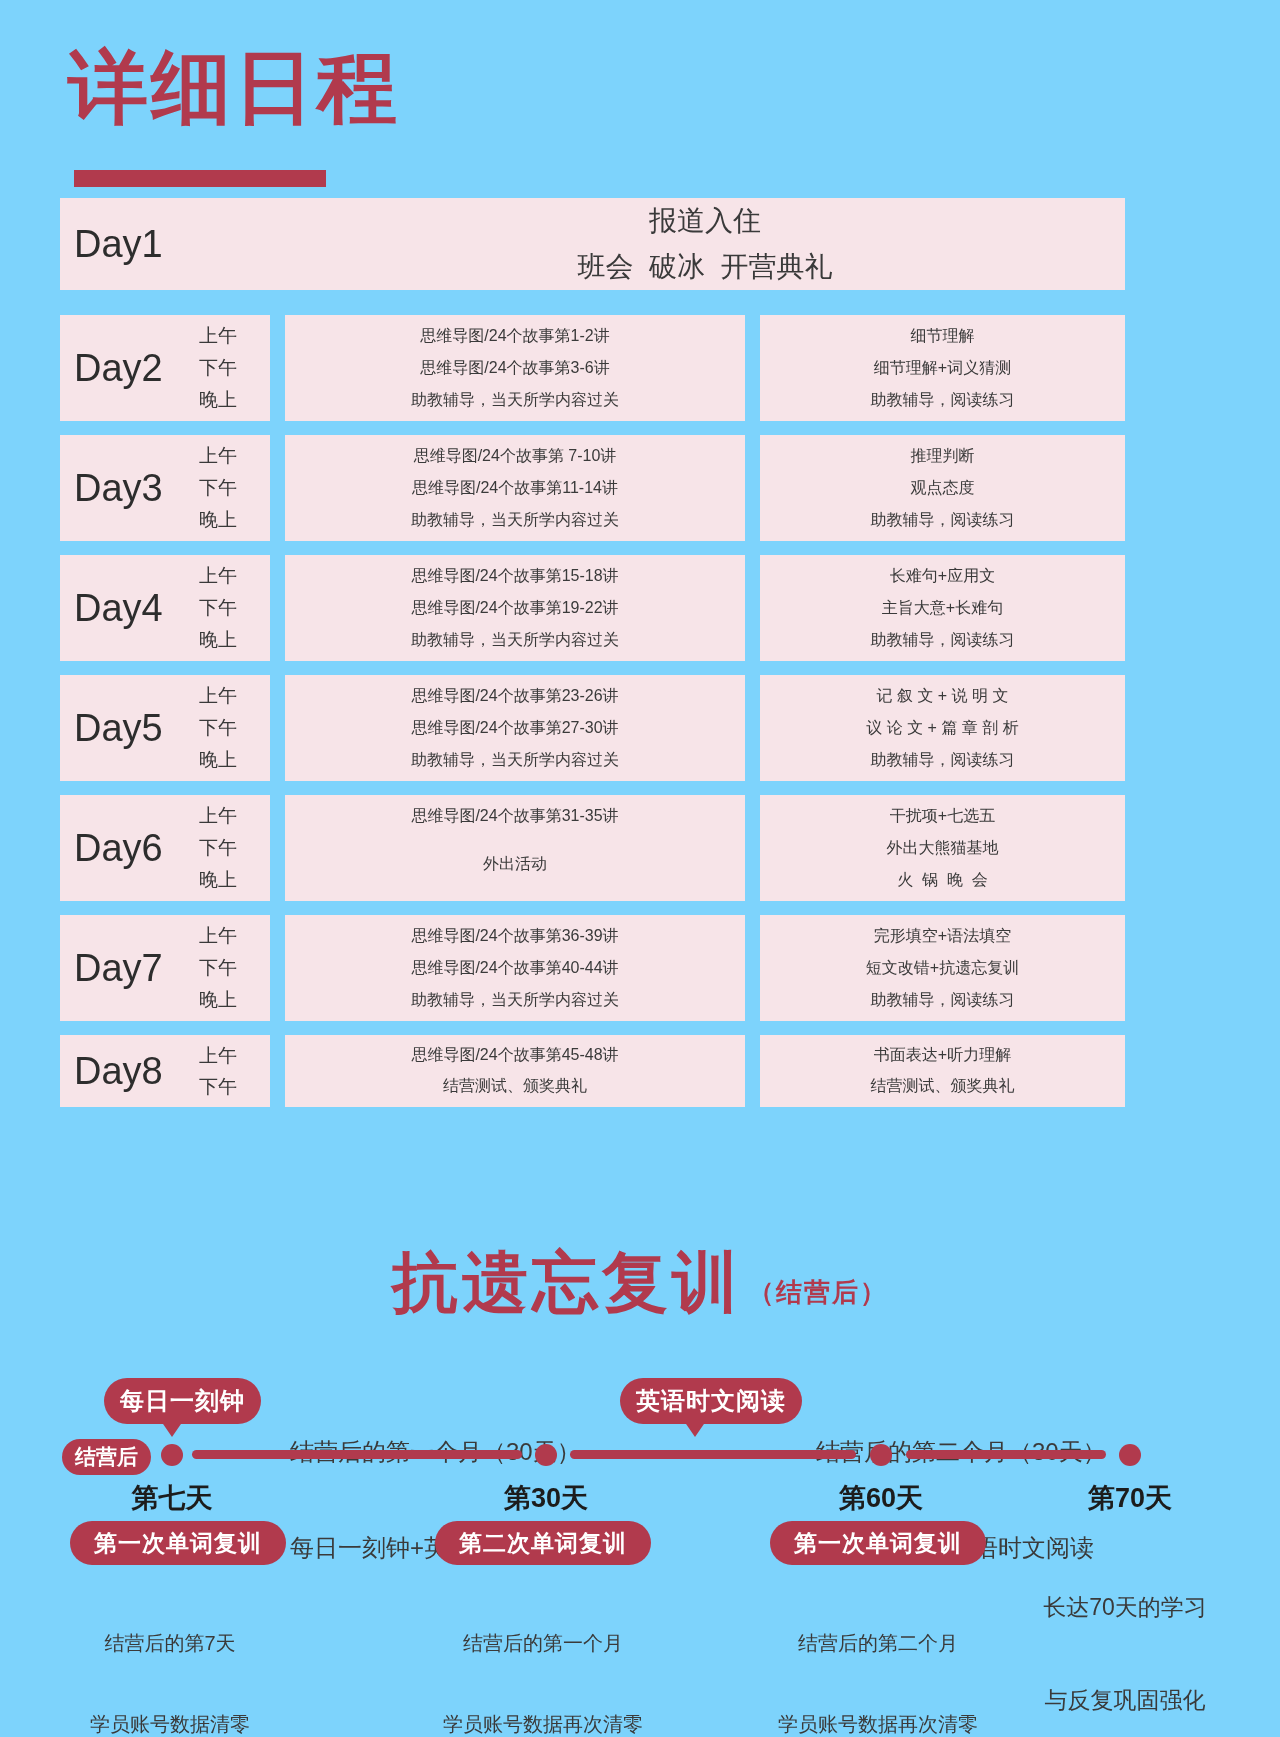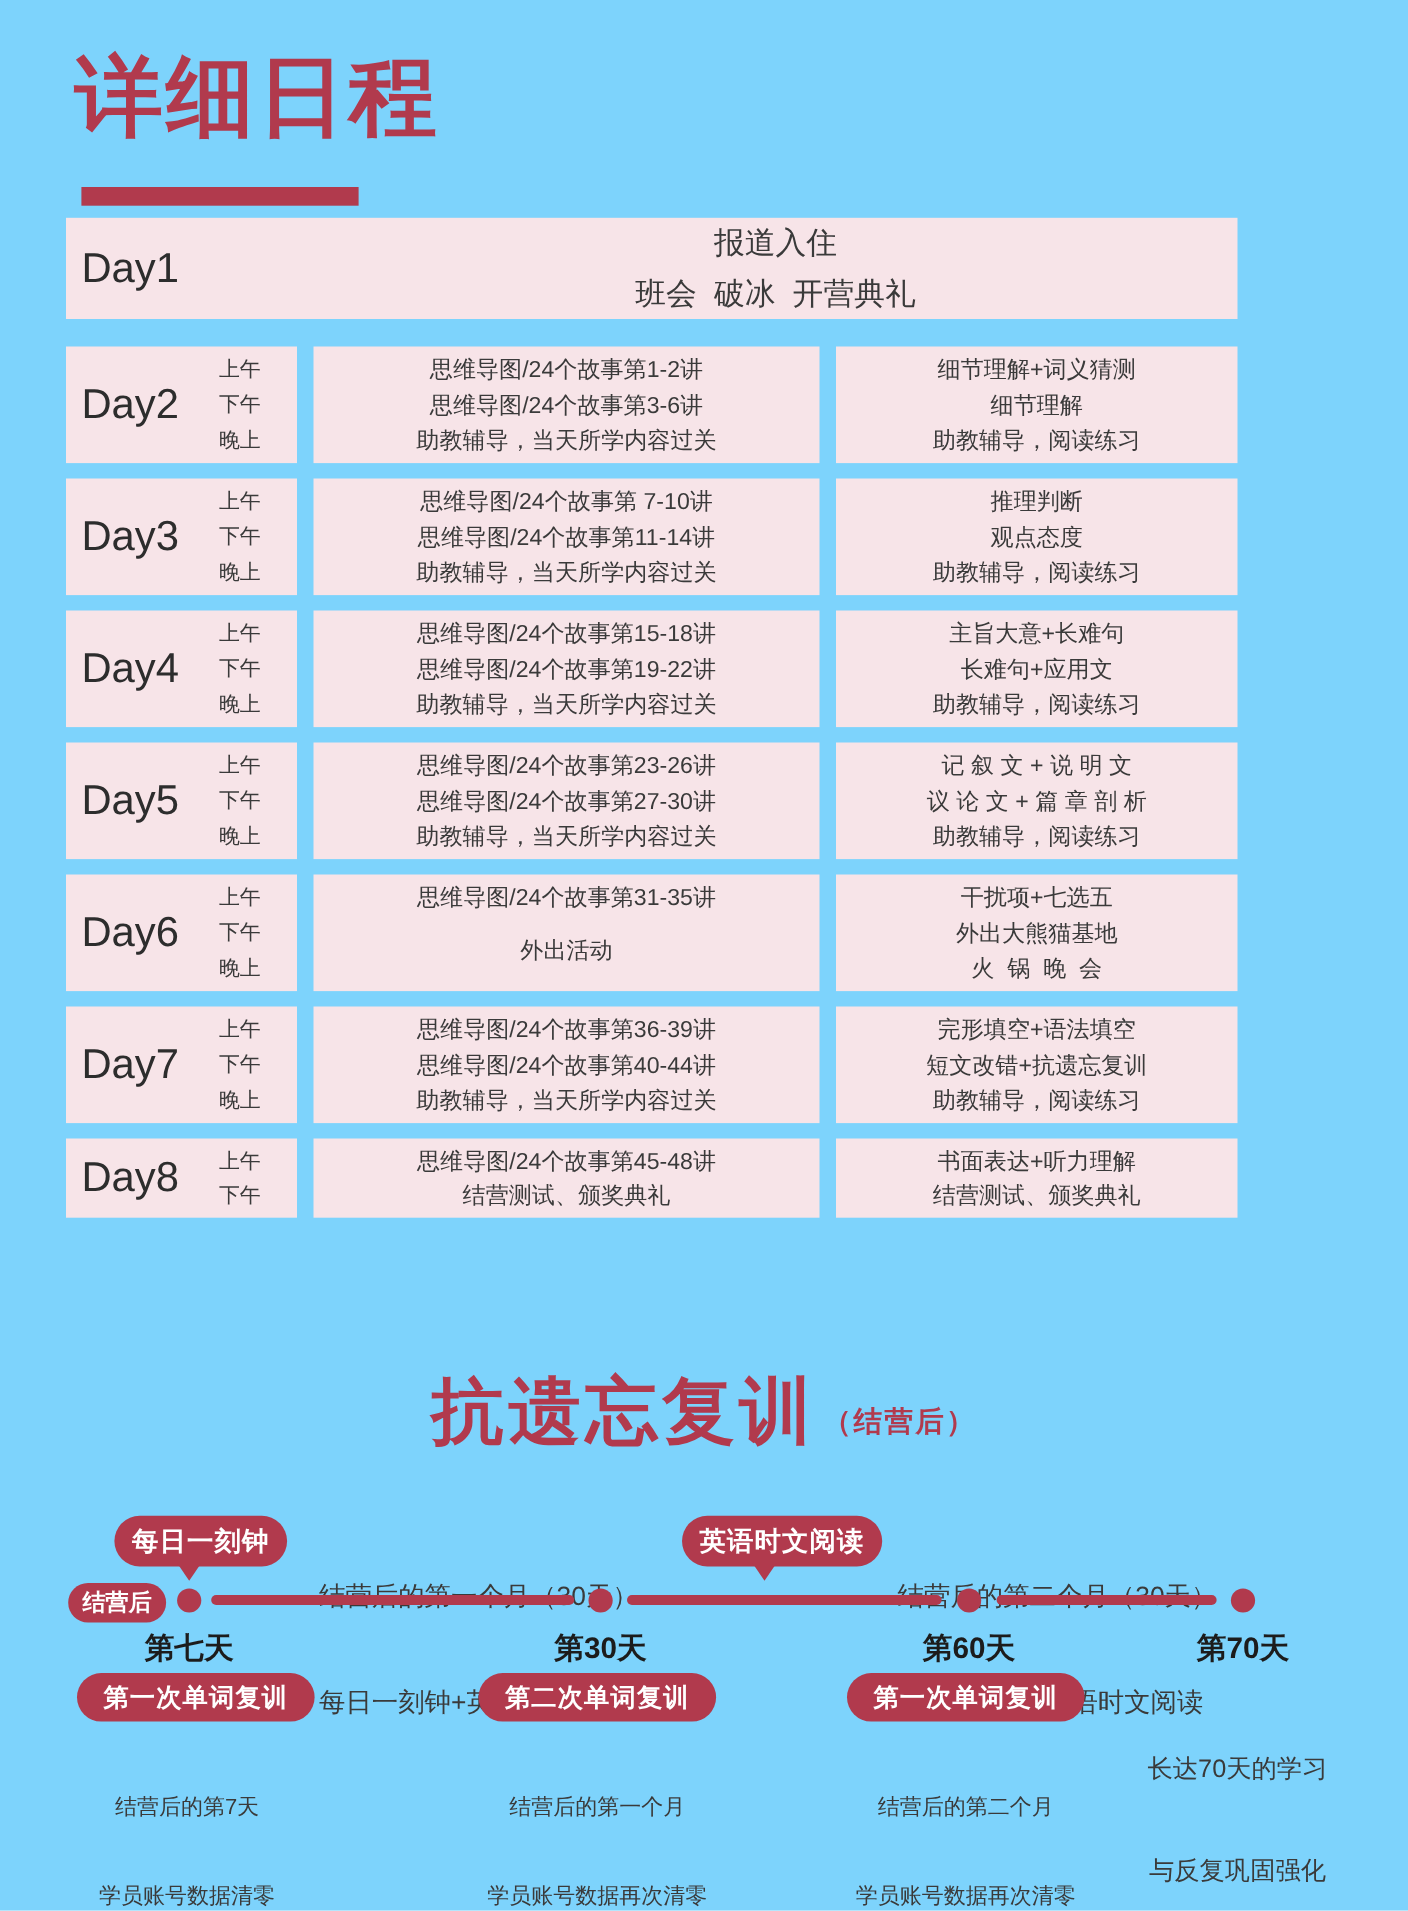--- a/index.html
+++ b/index.html
@@ -50,21 +50,21 @@
   .c-mid{width:460px;}
   .c-right{flex:1;}
   .day-label{
     flex:1;display:flex;align-items:center;padding-left:14px;
     font-size:38px;color:#2d2d2d;
   }
   .times{width:104px;display:flex;flex-direction:column;padding:5px 0;box-sizing:border-box;}
   .time{flex:1;display:flex;align-items:center;justify-content:center;font-size:19px;color:#3a3a3a;}
   .line{
     flex:1;display:flex;align-items:center;justify-content:center;
-    font-size:21px;color:var(--txt);white-space:pre;
+    font-size:16px;color:var(--txt);white-space:pre;
   }
   .line.span2{flex:2;}
   
   .review{position:absolute;left:0;top:1240px;width:1272px;height:497px;}
   .review-title-row{
     position:absolute;left:0;top:0;width:1280px;
     display:flex;justify-content:center;align-items:flex-end;
   }
   .review-title{font-size:66px;font-weight:bold;color:var(--accent);letter-spacing:4px;line-height:84px;}
   .review-suffix{font-size:26px;font-weight:bold;color:var(--accent);padding:0 0 14px 6px;letter-spacing:2px;}
@@ -131,22 +131,22 @@
           <div class="time">下午</div>
           <div class="time">晚上</div>
         </div>
       </div>
       <div class="cell c-mid">
         <div class="line">思维导图/24个故事第1-2讲</div>
         <div class="line">思维导图/24个故事第3-6讲</div>
         <div class="line">助教辅导，当天所学内容过关</div>
       </div>
       <div class="cell c-right">
+        <div class="line">细节理解</div>
         <div class="line">细节理解+词义猜测</div>
-        <div class="line">细节理解</div>
         <div class="line">助教辅导，阅读练习</div>
       </div>
     </div>
 
     <div class="srow">
       <div class="cell c-day">
         <div class="day-label">Day3</div>
         <div class="times">
           <div class="time">上午</div>
           <div class="time">下午</div>
@@ -173,22 +173,22 @@
           <div class="time">下午</div>
           <div class="time">晚上</div>
         </div>
       </div>
       <div class="cell c-mid">
         <div class="line">思维导图/24个故事第15-18讲</div>
         <div class="line">思维导图/24个故事第19-22讲</div>
         <div class="line">助教辅导，当天所学内容过关</div>
       </div>
       <div class="cell c-right">
+        <div class="line">长难句+应用文</div>
         <div class="line">主旨大意+长难句</div>
-        <div class="line">长难句+应用文</div>
         <div class="line">助教辅导，阅读练习</div>
       </div>
     </div>
 
     <div class="srow">
       <div class="cell c-day">
         <div class="day-label">Day5</div>
         <div class="times">
           <div class="time">上午</div>
           <div class="time">下午</div>

